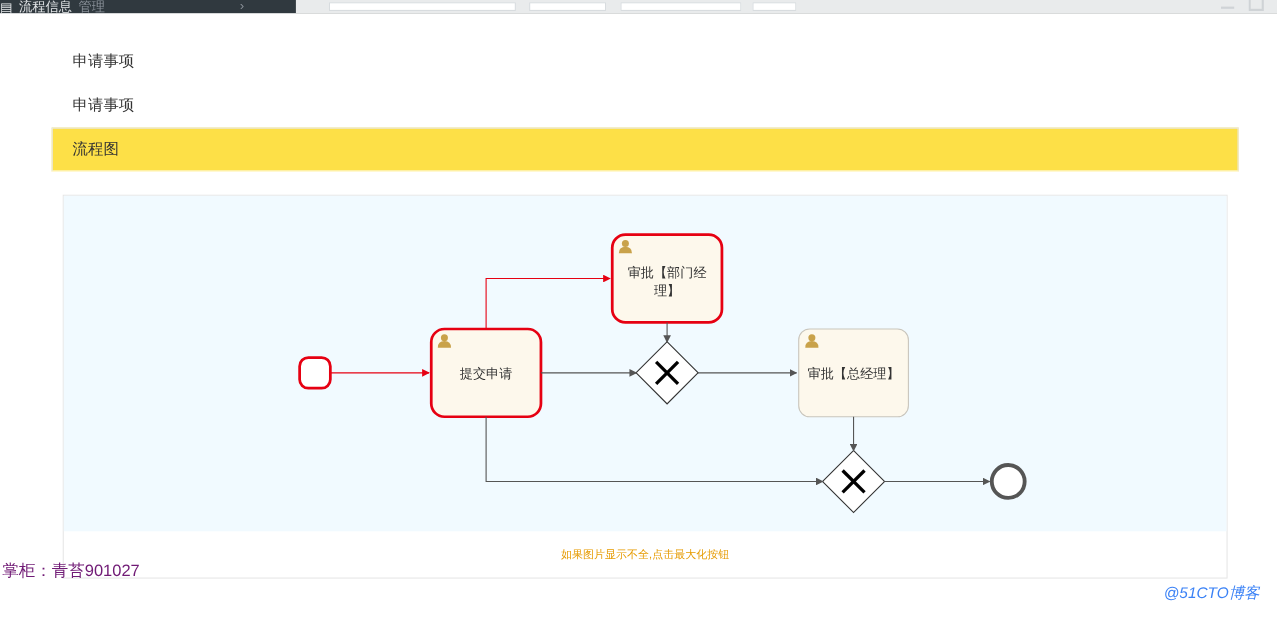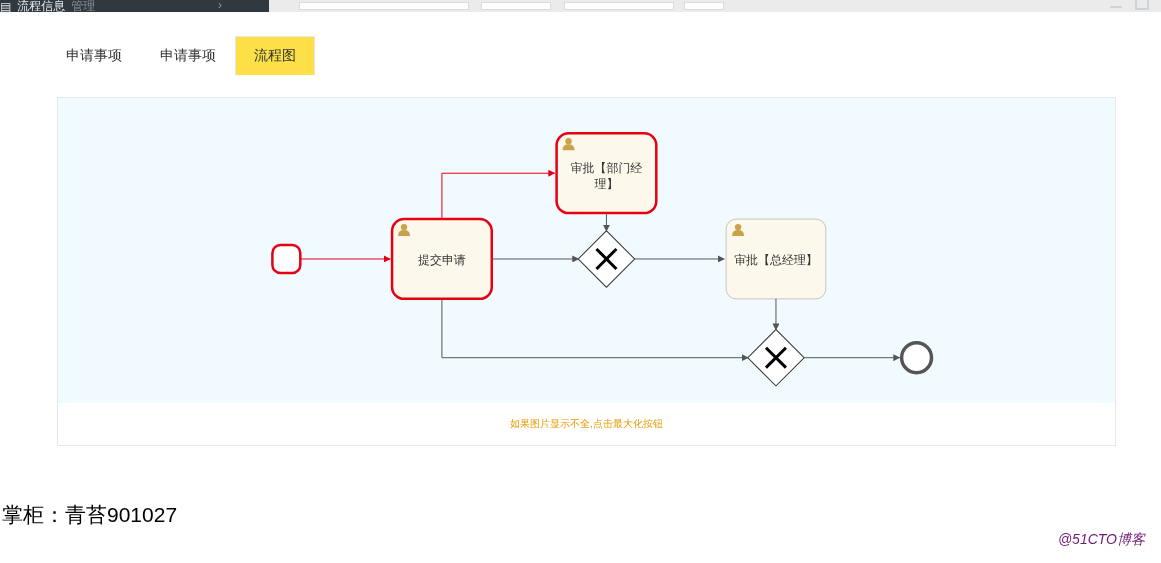--- a/index.html
+++ b/index.html
@@ -8,43 +8,43 @@
     .topbar { height: 12px; background: #30393f; position: relative; }
     .topbar-left { position: absolute; left: 0; top: -2px; color: #e3e6e8; font-size: 12px; display: flex; align-items: center; gap: 6px; }
     .topbar-left .sm { color: #8a9199; }
     .topbar-arrow { position: absolute; left: 218px; top: -2px; color: #8a9199; font-size: 12px; }
     .topbar-right { position: absolute; right: 12px; top: -4px; display: flex; gap: 12px; }
     .winbtn { width: 14px; height: 14px; display: inline-block; }
     .shade { position: absolute; left: 269px; top: 0; right: 0; height: 12px; background: #e9ebec; }
     .shade .slot { position: absolute; top: 2px; height: 8px; background: #fff; border: 1px solid #d8dcdf; }
 
     .content { position: absolute; left: 27px; top: 28px; right: 15px; bottom: 60px; background: #fff; }
-    .tabs { display: flex; gap: 0; padding: 8px 20px 0; border-bottom: 1px solid transparent; }
+    .tabs { display: flex; gap: 0; padding: 8px 20px 0; border-bottom: 1px solid transparent; flex-direction: column; }
     .tab { padding: 10px 18px; font-size: 14px; color: #333; cursor: pointer; border: 1px solid transparent; }
     .tab.active { border: 1px solid #e7e7e7; border-bottom-color: #fff; color: #333; background: #fde047; }
 
     .canvas-wrap { margin: 20px 30px 0; border: 1px solid #e7e7e7; }
     .canvas { height: 305px; background: #f1faff; position: relative; }
     svg.flow { width: 100%; height: 100%; }
 
     .task { fill: #fdf8ec; stroke: #c9c5bc; stroke-width: 1; }
     .task.hot { stroke: #e60012; stroke-width: 2.5; }
     .task-label { font-size: 12px; fill: #333; text-anchor: middle; }
     .user-icon { fill: #c9a24a; }
     .start-circ { fill: #fff; stroke: #e60012; stroke-width: 2.5; }
     .end-circ   { fill: #fff; stroke: #555; stroke-width: 3.5; }
     .gate { fill: #fff; stroke: #333; stroke-width: 1; }
     .gate-x { stroke: #000; stroke-width: 3; }
     .arr  { stroke: #555; stroke-width: 1; fill: none; marker-end: url(#ahead); }
     .arr.hot { stroke: #e60012; marker-end: url(#ahead-hot); }
 
     .hint { text-align: center; padding: 14px 0; color: #e69b00; font-size: 10px; font-weight: 500; }
 
-    .footer-left { position: absolute; left: 2px; bottom: 34px; color: #000000; font-size: 21px; }
-    .footer-right { position: absolute; right: 16px; bottom: 14px; color: #701a75; font-size: 14px; font-style: italic; }
+    .footer-left { position: absolute; left: 2px; bottom: 34px; color: #701a75; font-size: 15px; }
+    .footer-right { position: absolute; right: 16px; bottom: 14px; color: #3b82f6; font-size: 14px; font-style: italic; }
   </style>
 </head>
 <body>
 
 <div class="topbar">
   <div class="shade">
     <span class="slot" style="left:30px;width:170px"></span>
     <span class="slot" style="left:212px;width:70px"></span>
     <span class="slot" style="left:295px;width:110px"></span>
     <span class="slot" style="left:415px;width:40px"></span>

